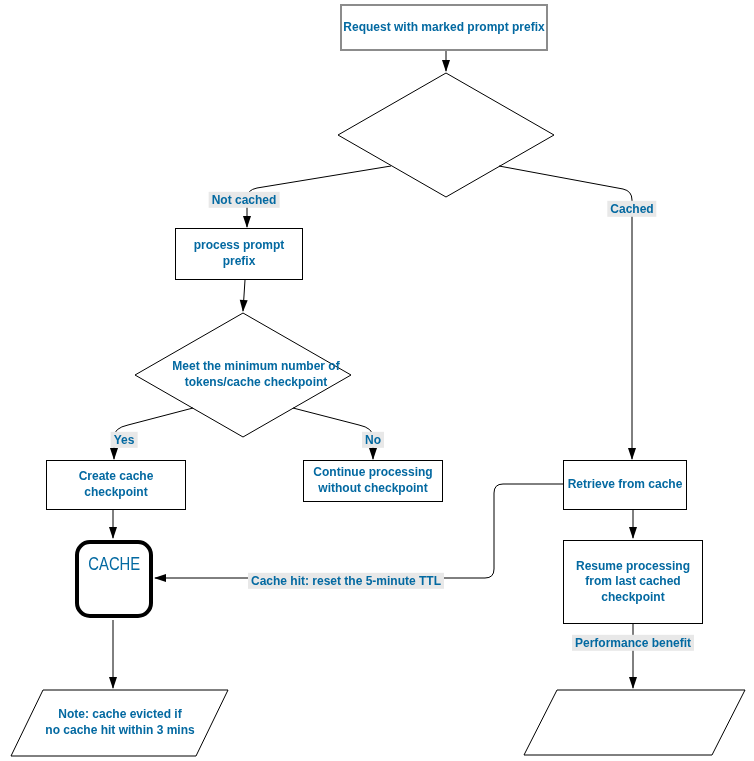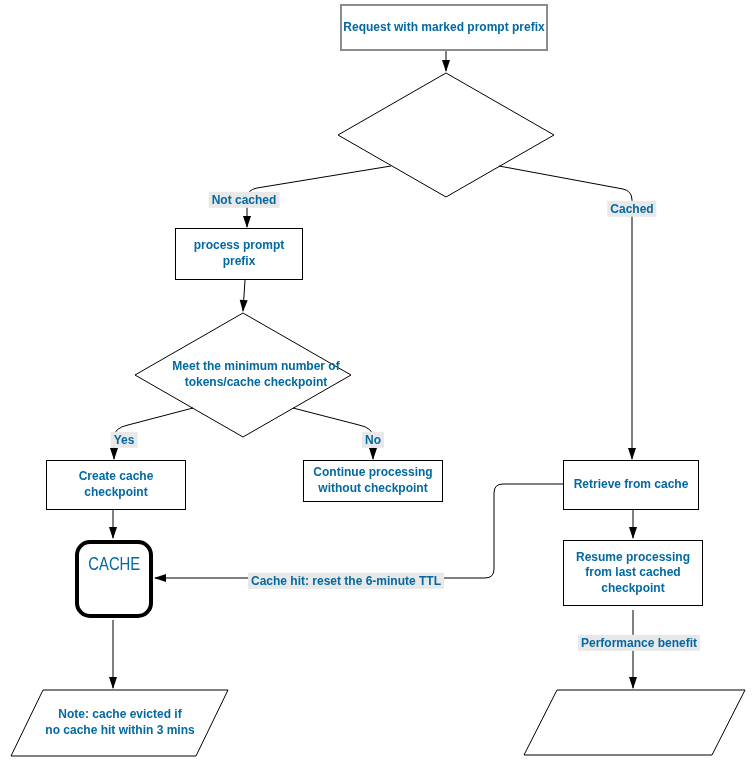--- a/index.html
+++ b/index.html
@@ -18,22 +18,22 @@
     position:absolute; z-index:2; box-sizing:border-box;
     display:flex; align-items:center; justify-content:center;
     text-align:center; font-weight:bold; font-size:12px; line-height:1.3;
     white-space:pre-line; background:var(--node-fill,#fff);
     border:1px solid var(--stroke,#000);
   }
   .node.request  { left:340px; top:4px;  width:208px; height:47px; border:2px solid var(--request-border,#8c8c8c); }
   .node.process  { left:175px; top:228px; width:128px; height:52px; }
   .node.create   { left:46px;  top:460px; width:140px; height:50px; }
   .node.continue { left:303px; top:460px; width:140px; height:42px; }
-  .node.retrieve { left:563px; top:460px; width:136px; height:50px; }
-  .node.resume   { left:563px; top:540px; width:140px; height:66px; }
+  .node.retrieve { left:563px; top:460px; width:124px; height:50px; }
+  .node.resume   { left:563px; top:540px; width:140px; height:84px; }
   .node.cache {
     left:75px; top:540px; width:78px; height:78px;
     border:4px solid var(--stroke,#000); border-radius:15px;
     align-items:flex-start; padding-top:8px;
     font-weight:400; font-size:19px;
   }
   .node.cache .condensed { display:inline-block; transform:scaleX(0.78); transform-origin:center top; }
 
   .center-label {
     position:absolute; z-index:2; transform:translate(-50%,-50%);
@@ -49,21 +49,21 @@
     position:absolute; z-index:3; transform:translate(-50%,-50%);
     background:var(--label-bg,#e8e8e8);
     font-weight:bold; font-size:12px; line-height:1.2;
     padding:1px 3px; white-space:nowrap;
   }
   .lbl-not-cached  { left:244px; top:200px; }
   .lbl-cached      { left:632px; top:209px; }
   .lbl-yes         { left:116px; top:440px;margin-left:8px; }
   .lbl-no          { left:373px; top:440px; }
   .lbl-cache-hit   { left:346px; top:581px; }
-  .lbl-performance { left:633px; top:643px;margin-left:6px; }
+  .lbl-performance { left:633px; top:643px; }
 </style>
 </head>
 <body>
 
 <div class="canvas">
 
   <svg class="layer" width="754" height="761" viewBox="0 0 754 761">
     <defs>
       <marker id="arrow" markerUnits="userSpaceOnUse" markerWidth="14" markerHeight="12" refX="12" refY="5" orient="auto">
         <path class="arrowhead" d="M1,1 L13,5 L1,9 Z"></path>
@@ -117,16 +117,16 @@
 
   <div class="center-label d2-label">Meet the minimum number of
 tokens/cache checkpoint</div>
   <div class="center-label p1-label">Note: cache evicted if
 no cache hit within 3 mins</div>
 
   <div class="edge-label lbl-not-cached">Not cached</div>
   <div class="edge-label lbl-cached">Cached</div>
   <div class="edge-label lbl-yes">Yes</div>
   <div class="edge-label lbl-no">No</div>
-  <div class="edge-label lbl-cache-hit">Cache hit: reset the 6-minute TTL</div>
+  <div class="edge-label lbl-cache-hit">Cache hit: reset the 5-minute TTL</div>
   <div class="edge-label lbl-performance">Performance benefit</div>
 
 </div>
 
 </body></html>

